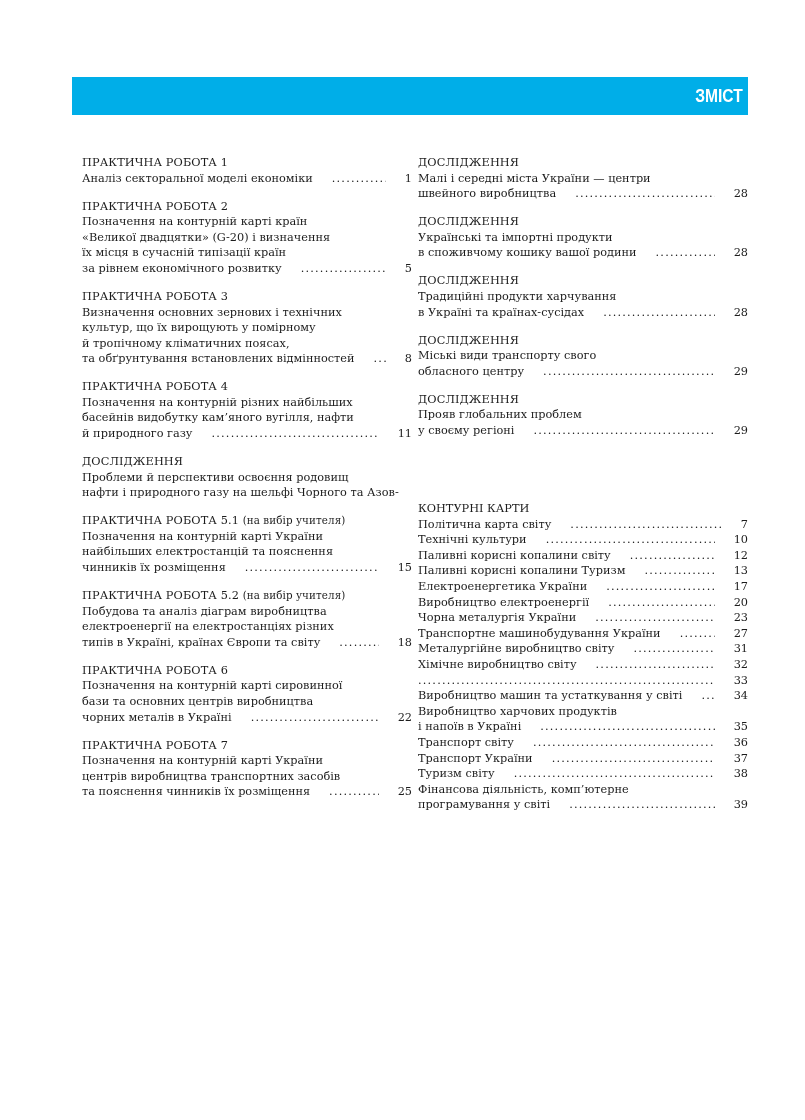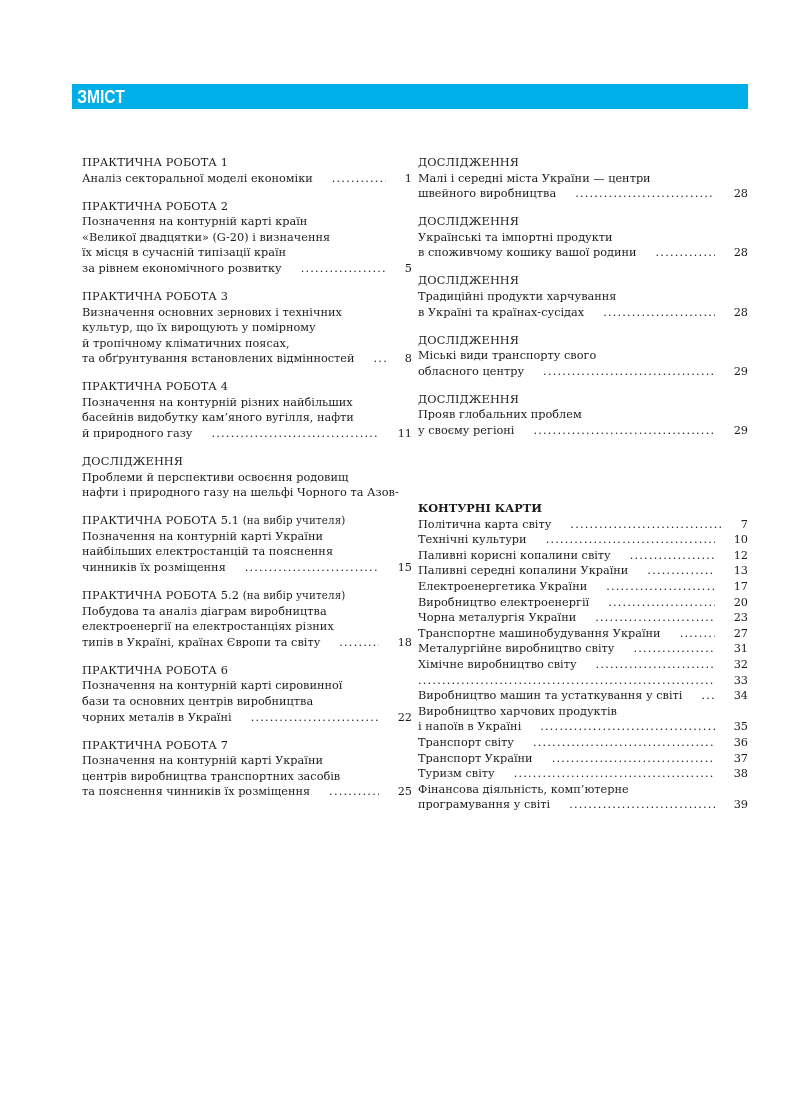--- a/index.html
+++ b/index.html
@@ -1,35 +1,35 @@
 <!DOCTYPE html>
 <html><head>
   <meta charset="utf-8">
   <style>
     html, body { margin: 0; padding: 0; background: #ffffff; }
     body { width: 805px; height: 1120px; position: relative; overflow: hidden;
            font-family: "DejaVu Serif", "Liberation Serif", serif; color: #1c1c1c; }
-    .title-bar { position: absolute; left: 72px; top: 77px; width: 676px; height: 25px;
-                 background: #00aee8; display: flex; align-items: center; justify-content: flex-start; margin-top: 7px; }
+    .title-bar { position: absolute; left: 72px; top: 77px; width: 676px; height: 38px;
+                 background: #00aee8; display: flex; align-items: center; justify-content: flex-end; }
     .title-bar span { color: #ffffff; font-family: "Liberation Sans", sans-serif; font-weight: bold;
                       font-size: 19px; letter-spacing: 0px; transform: scaleX(0.82); display: inline-block; }
     .col { position: absolute; top: 155px; font-size: 11.3px; line-height: 15.6px; }
     .col.left { left: 82px; width: 330px; }
     .col.right { left: 418px; width: 330px; }
     .entry { margin-bottom: 12.4px; }
     .entry .head { text-transform: none; letter-spacing: 0.1px; }
     .entry .head .note { font-size: 10.3px; }
     .line { white-space: nowrap; overflow: hidden; }
     .lead { display: flex; align-items: baseline; white-space: nowrap; gap: 19px; }
     .lead .txt { flex: 0 0 auto; }
     .lead .dots { flex: 1 1 auto; overflow: hidden; white-space: nowrap; letter-spacing: 1.9px; }
     .lead .dots::before { content: ". . . . . . . . . . . . . . . . . . . . . . . . . . . . . . . . . . . . . . . . . . . . . . . . . . . . . . . . . . . . . . . . . . . . . . . . . . . . . . . . . . . . . . . . . . . . . . . . . ."; letter-spacing: -1.2px; }
     .lead .pg { flex: 0 0 auto; }
     .maps-section { position: absolute; left: 418px; top: 501px; width: 330px; font-size: 11.3px; line-height: 15.6px; }
-    .maps-section .head { font-weight: bold; }
+    .maps-section .head { font-weight: normal; }
   </style>
 </head>
 <body>
 
 <div class="title-bar">
   <span>ЗМІСТ</span>
 </div>
 
 <div class="col left" id="left-col">
     <div class="entry">
@@ -184,21 +184,21 @@
       </div>
       <div class="map-item">
         <div class="lead">
           <span class="txt">Паливні корисні копалини світу</span>
           <span class="dots"></span>
           <span class="pg">12</span>
         </div>
       </div>
       <div class="map-item">
         <div class="lead">
-          <span class="txt">Паливні середні копалини України</span>
+          <span class="txt">Паливні корисні копалини Туризм</span>
           <span class="dots"></span>
           <span class="pg">13</span>
         </div>
       </div>
       <div class="map-item">
         <div class="lead">
           <span class="txt">Електроенергетика України</span>
           <span class="dots"></span>
           <span class="pg">17</span>
         </div>

